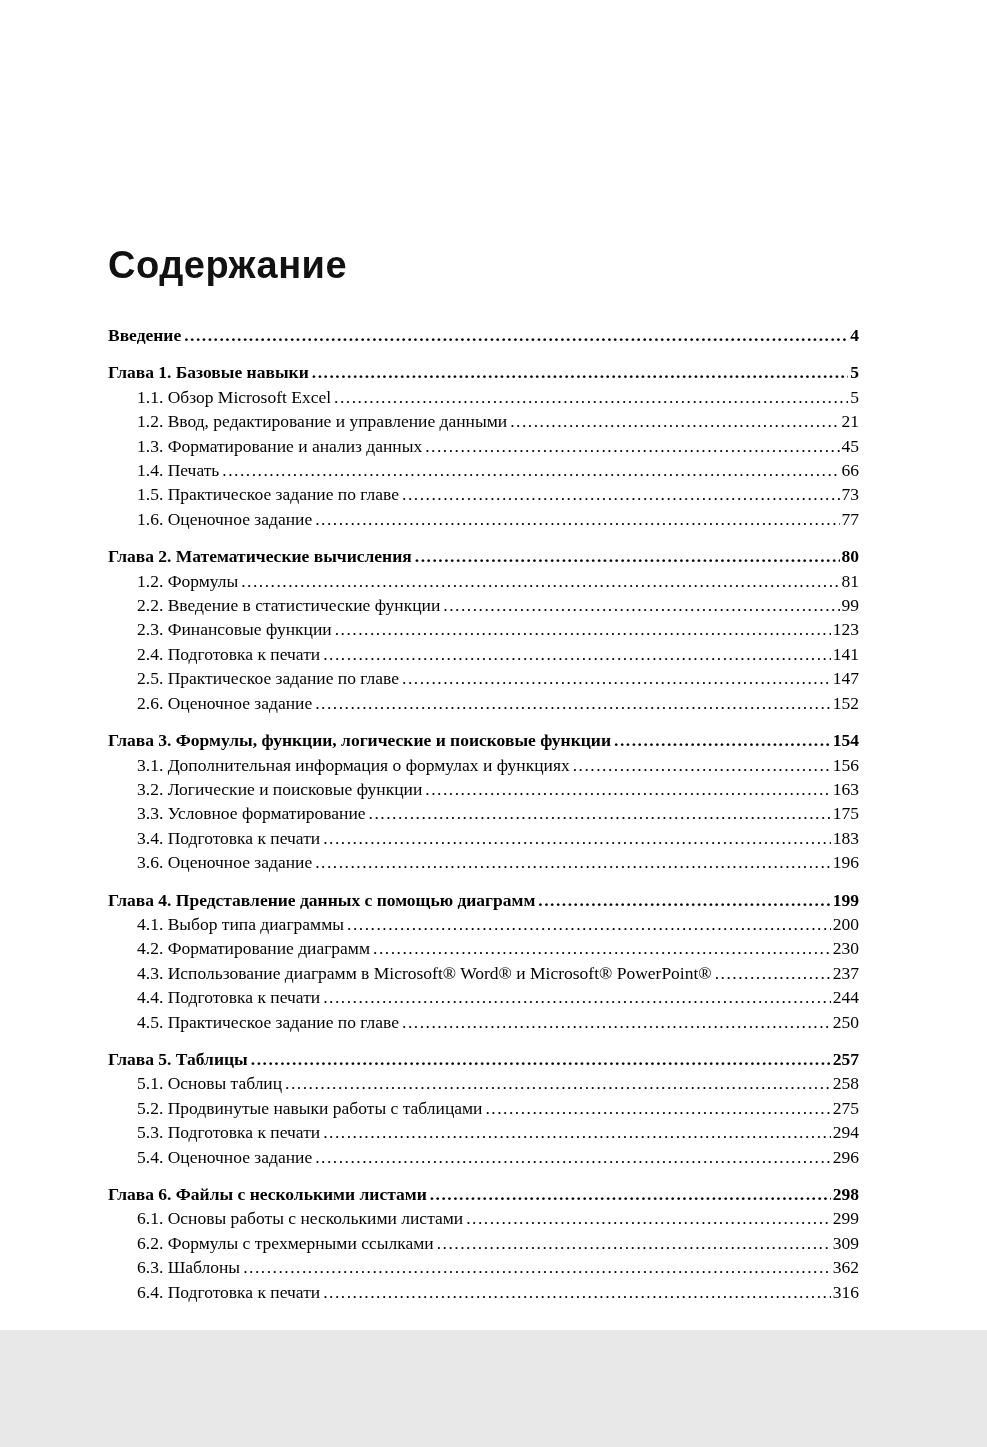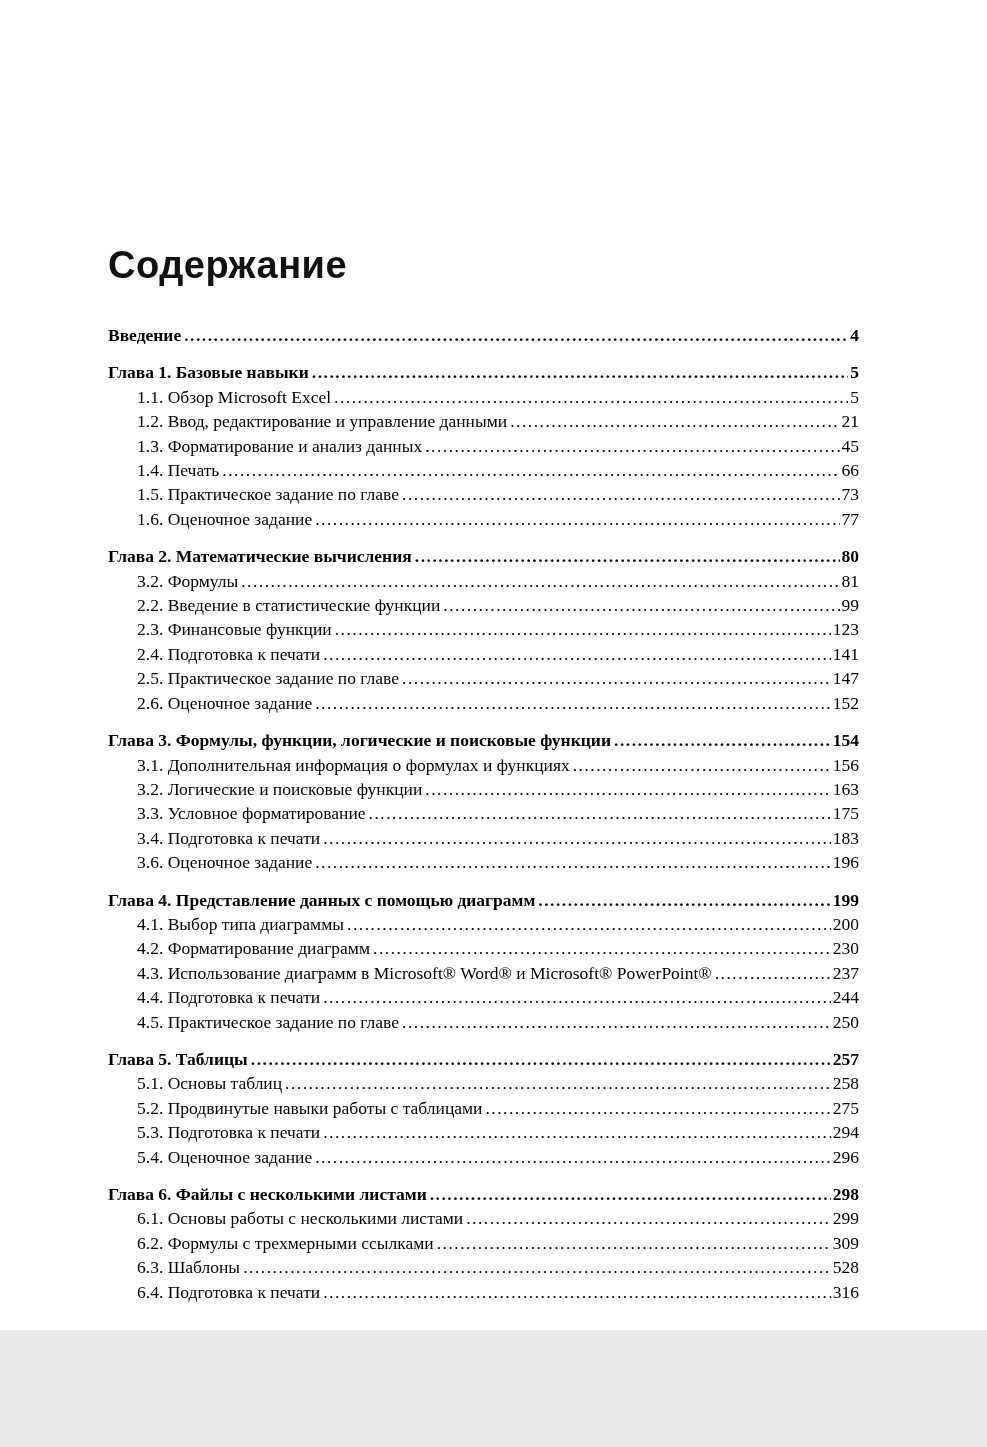--- a/index.html
+++ b/index.html
@@ -110,21 +110,21 @@
           <span class="pagenum">77</span>
         </div>
       </div>
       <div class="toc-section">
         <div class="row chapter">
           <span class="label">Глава 2. Математические вычисления</span>
           <span class="leader"></span>
           <span class="pagenum">80</span>
         </div>
         <div class="row item">
-          <span class="label">3.2. Формулы</span>
+          <span class="label">1.2. Формулы</span>
           <span class="leader"></span>
           <span class="pagenum">81</span>
         </div>
         <div class="row item">
           <span class="label">2.2. Введение в статистические функции</span>
           <span class="leader"></span>
           <span class="pagenum">99</span>
         </div>
         <div class="row item">
           <span class="label">2.3. Финансовые функции</span>
@@ -250,21 +250,21 @@
           <span class="pagenum">299</span>
         </div>
         <div class="row item">
           <span class="label">6.2. Формулы с трехмерными ссылками</span>
           <span class="leader"></span>
           <span class="pagenum">309</span>
         </div>
         <div class="row item">
           <span class="label">6.3. Шаблоны</span>
           <span class="leader"></span>
-          <span class="pagenum">528</span>
+          <span class="pagenum">362</span>
         </div>
         <div class="row item">
           <span class="label">6.4. Подготовка к печати</span>
           <span class="leader"></span>
           <span class="pagenum">316</span>
         </div>
       </div>
     </div>
 </div>
 

